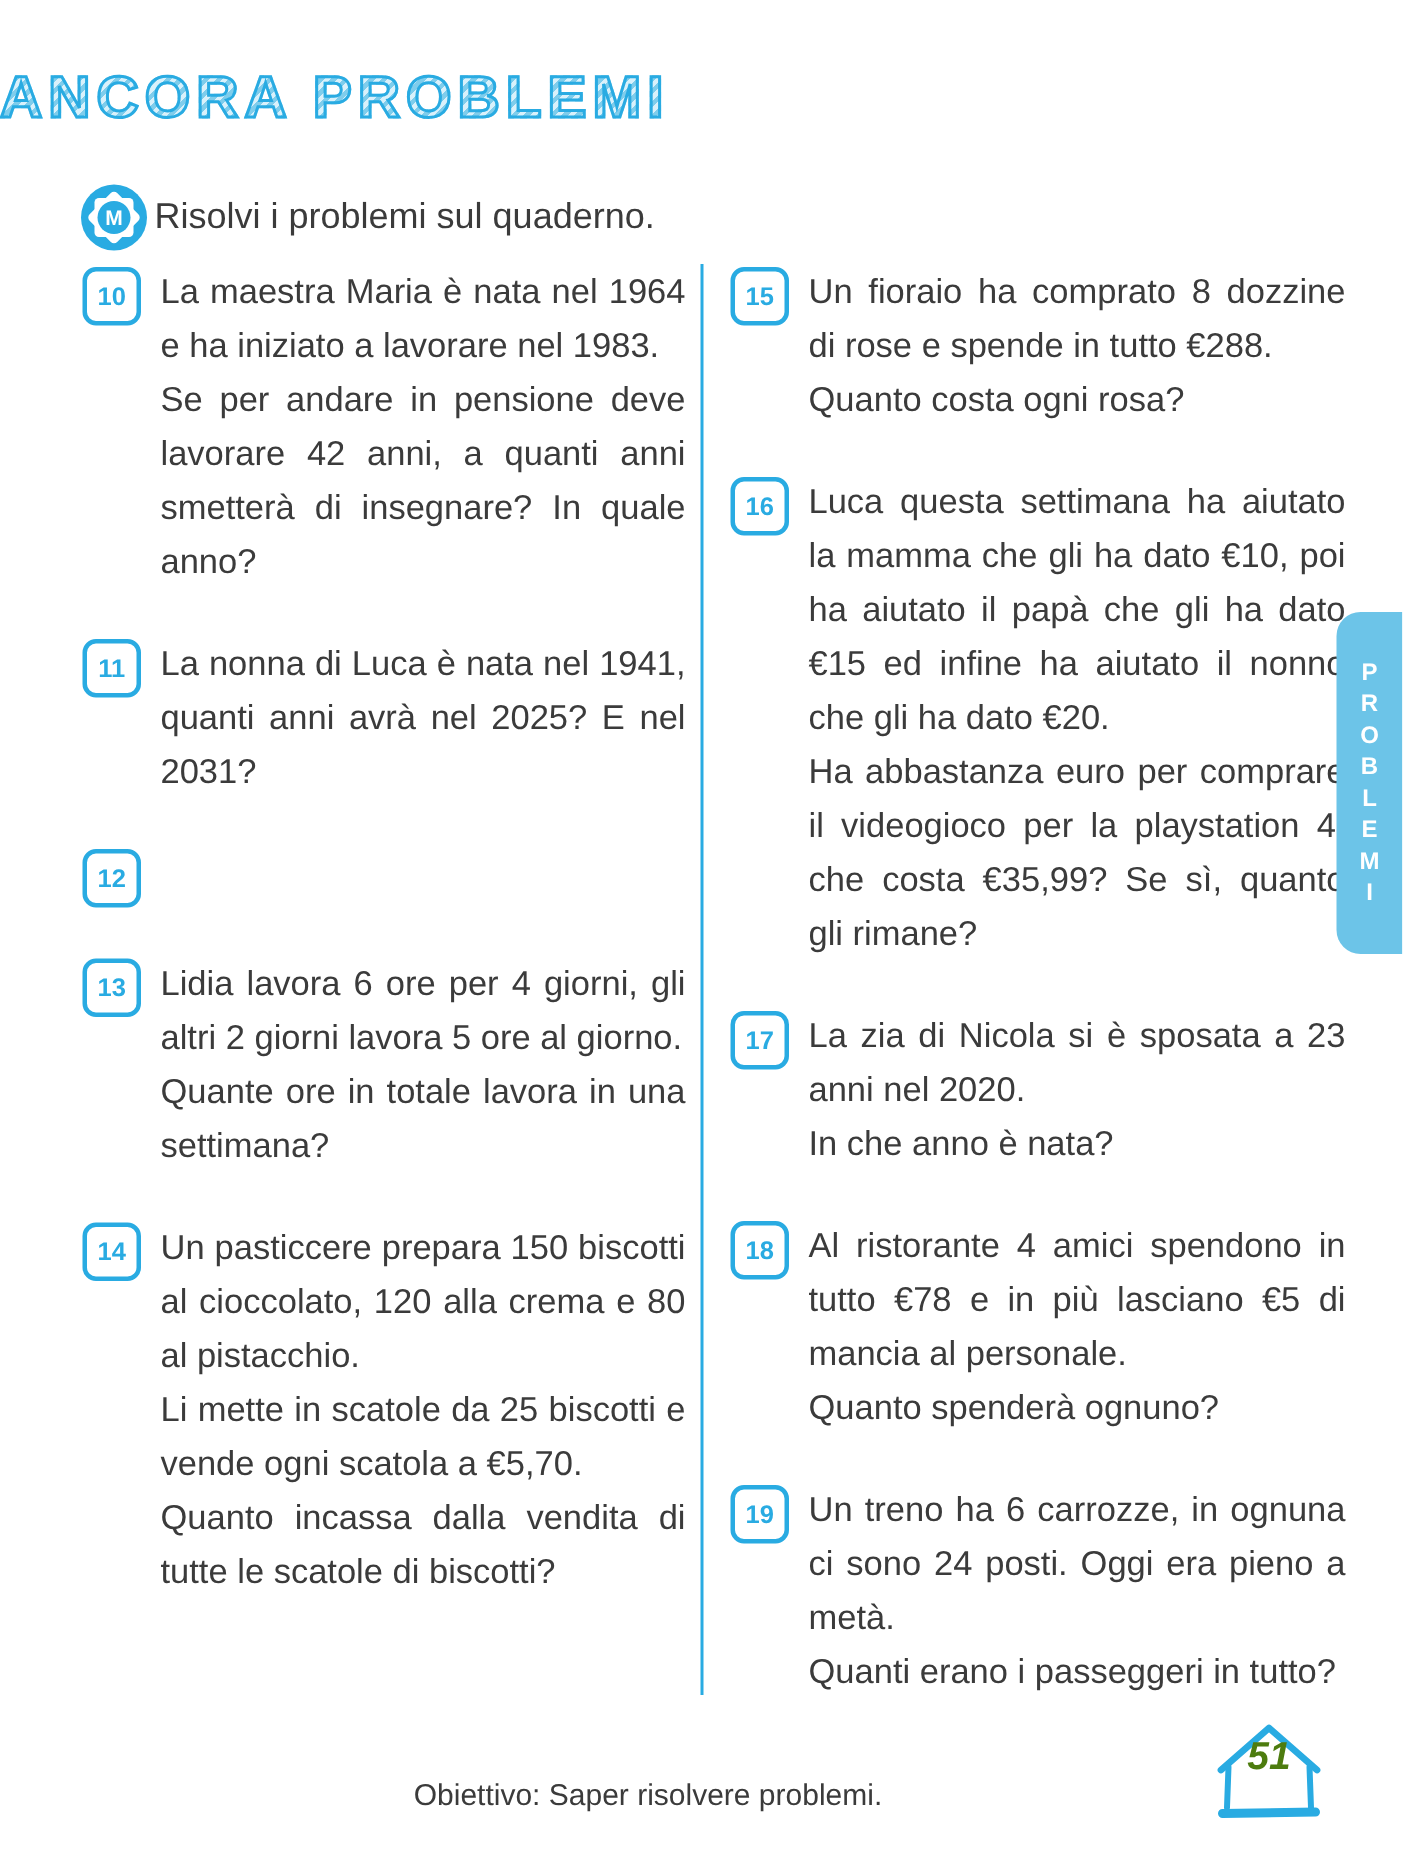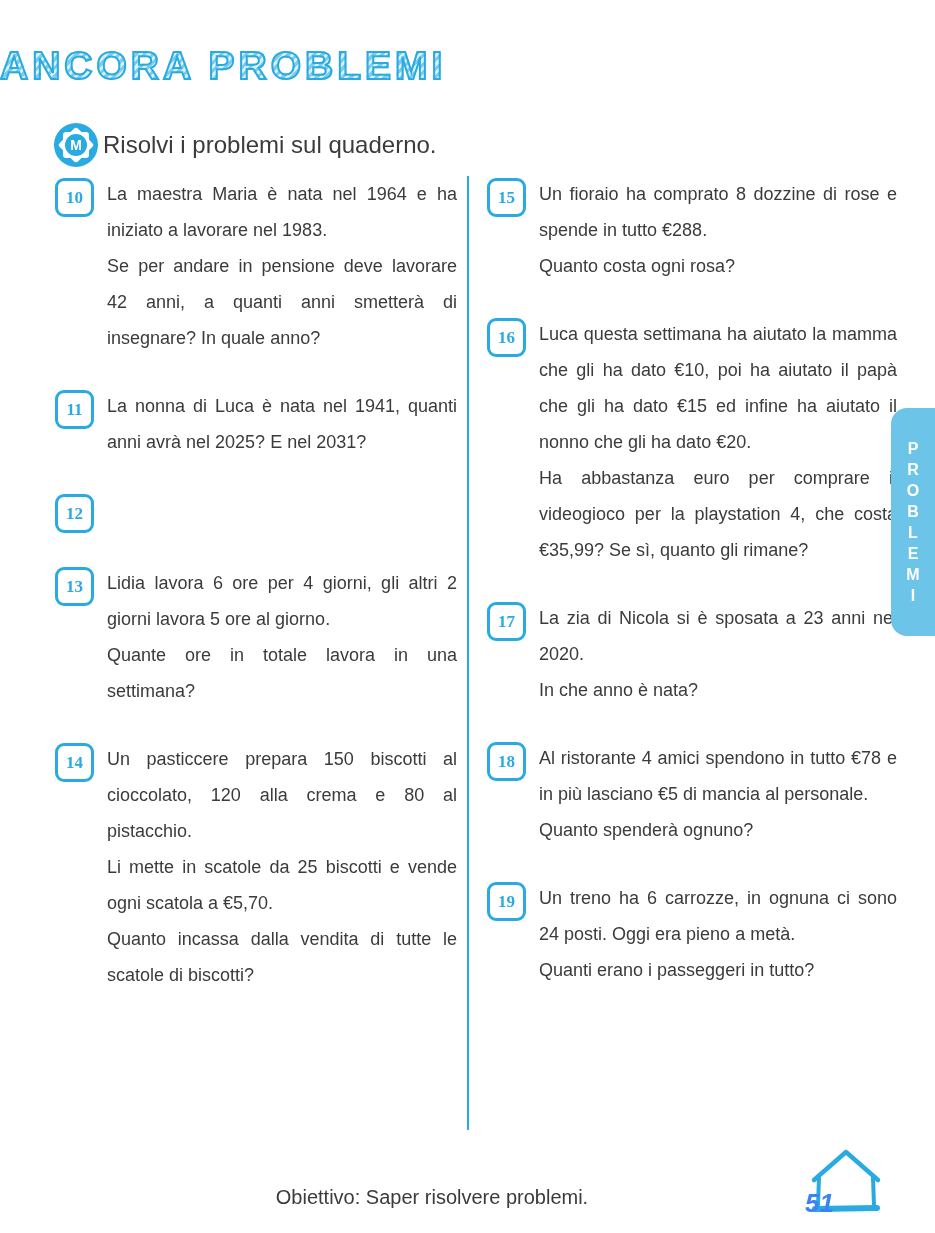--- a/index.html
+++ b/index.html
@@ -26,47 +26,47 @@
   .divider{position:absolute;left:467px;top:176px;width:2px;height:954px;background:#29abe2;}
   .col{position:absolute;top:176px;}
   .col-left{left:55px;width:402px;}
   .col-right{left:487px;width:410px;}
 
   .problem{display:flex;gap:13px;margin-bottom:32px;}
   .prob-badge{
     position:relative;width:33px;height:33px;flex:0 0 auto;margin-top:2px;
     border:3px solid #29abe2;border-radius:9px;background:#ffffff;
     display:flex;align-items:center;justify-content:center;
-    color:#29abe2;font-weight:bold;font-size:17px;font-family:Liberation Serif, serif;
+    color:#29abe2;font-weight:bold;font-size:17px;
   }
   .prob-badge::before{
     content:"";position:absolute;inset:-4px;border:2px solid #b5e3f5;
     border-radius:11px;transform:rotate(5deg);z-index:-1;
   }
-  .prob-text{flex:1;font-size:18px;line-height:36px;}
+  .prob-text{flex:1;font-size:23px;line-height:36px;}
   .prob-text p{margin:0;text-align:justify;}
 
   
   .side-tab{
     position:absolute;right:0;top:408px;width:44px;height:228px;
     background:#6cc4e8;border-radius:16px 0 0 16px;
     display:flex;flex-direction:column;align-items:center;justify-content:center;
     gap:5px;color:#ffffff;font-weight:bold;font-size:16px;line-height:1;
   }
 
   
   .footer{
     position:absolute;bottom:24px;left:2px;width:860px;text-align:center;
     font-size:20px;color:#3b3b3b;
   }
   .page-number-house{position:absolute;right:48px;bottom:18px;width:82px;height:68px;}
   .page-number-house svg{position:absolute;inset:0;}
   .page-number{
-    position:absolute;left:0;top:41px;width:100%;
-    font-size:26px;font-weight:bold;font-style:italic;color:#3b82f6;
+    position:absolute;left:0;top:8px;width:100%;text-align:center;
+    font-size:26px;font-weight:bold;font-style:italic;color:#4d7c0f;
   }
 </style>
 </head>
 <body>
 
 <div class="page">
 
   <h1 class="title">ANCORA PROBLEMI</h1>
 
   <div class="instruction-row">

